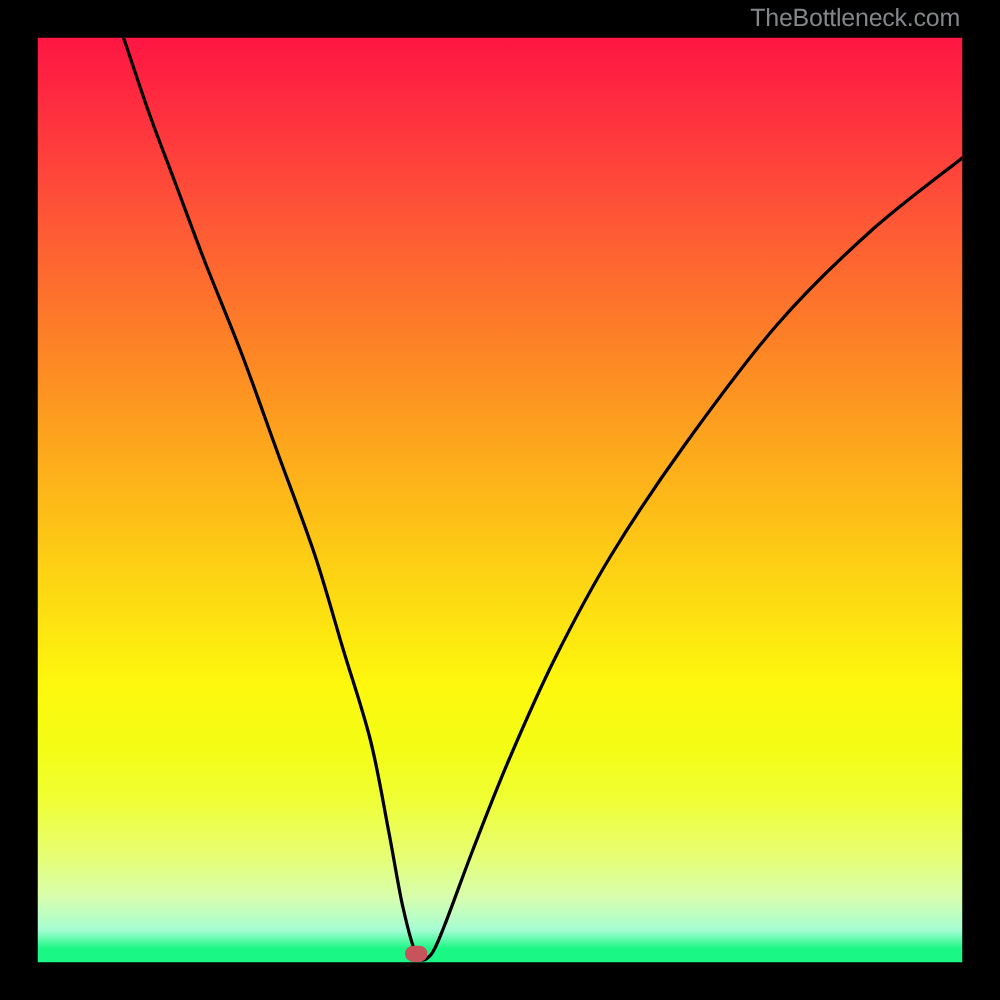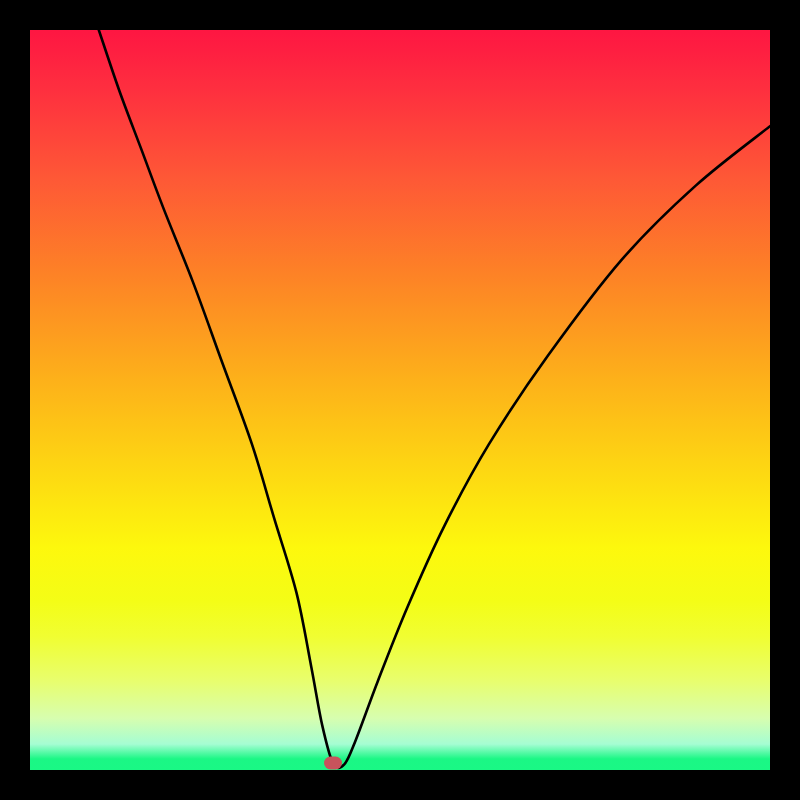--- a/index.html
+++ b/index.html
@@ -85,13 +85,14 @@
     <div class="gradient-bg"></div>
 
     <svg class="curve-svg" viewBox="0 0 740 740" preserveAspectRatio="none">
 
       <path id="curve-path" fill="none" stroke="#000" stroke-width="2.6" stroke-linecap="round" stroke-linejoin="round" d="M 68.8 0.0 C 72.2 9.9, 81.8 39.5, 88.8 59.2 C 95.8 78.9, 103.6 98.7, 111.0 118.4 C 118.4 138.1, 124.6 155.4, 133.2 177.6 C 141.8 199.8, 152.9 225.7, 162.8 251.6 C 172.7 277.5, 182.5 305.9, 192.4 333.0 C 202.3 360.1, 213.4 388.5, 222.0 414.4 C 230.6 440.3, 236.8 463.7, 244.2 488.4 C 251.6 513.1, 260.2 537.7, 266.4 562.4 C 272.6 587.1, 276.9 614.2, 281.2 636.4 C 285.5 658.6, 288.6 679.3, 292.3 695.6 C 296.0 711.9, 299.7 727.7, 303.4 734.1 C 307.1 740.5, 310.8 738.0, 314.5 734.1 C 318.2 730.1, 320.1 724.2, 325.6 710.4 C 331.2 696.6, 339.2 673.4, 347.8 651.2 C 356.4 629.0, 366.3 603.1, 377.4 577.2 C 388.5 551.3, 400.8 522.9, 414.4 495.8 C 428.0 468.7, 441.5 442.8, 458.8 414.4 C 476.1 386.0, 495.8 356.4, 518.0 325.6 C 540.2 294.8, 567.3 257.8, 592.0 229.4 C 616.7 201.0, 641.3 177.6, 666.0 155.4 C 690.7 133.2, 727.7 106.1, 740.0 96.2"></path>
     </svg>
 
     <div class="knob" id="knob" style="left: 303.4px; top: 732.6px;"></div>
   </div>
 
+  <div class="watermark">TheBottleneck.com</div>
 </div>
 
 </body></html>

